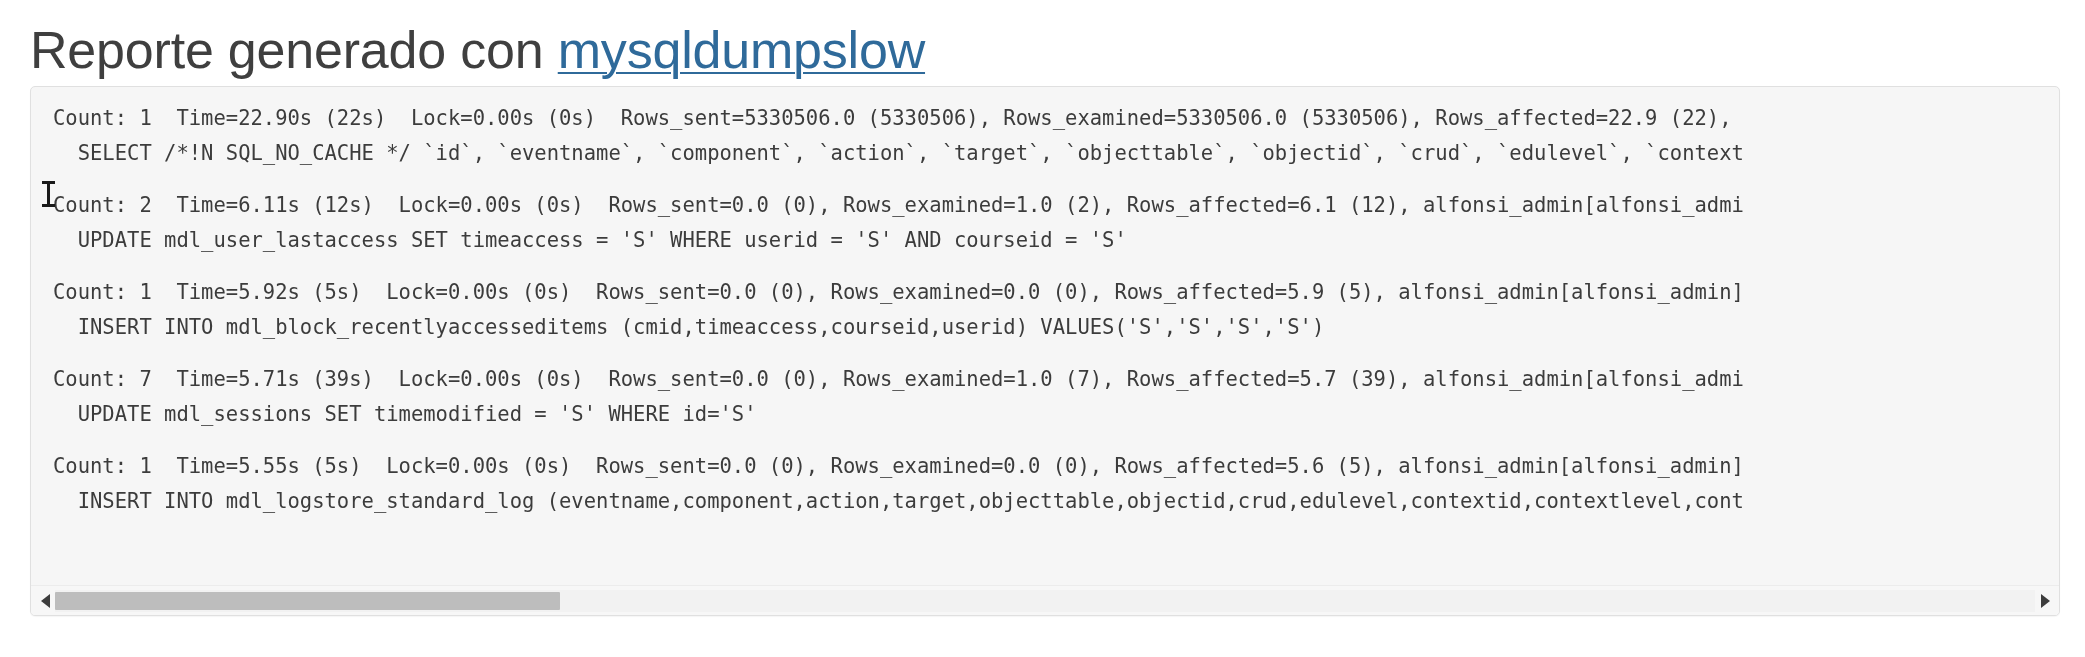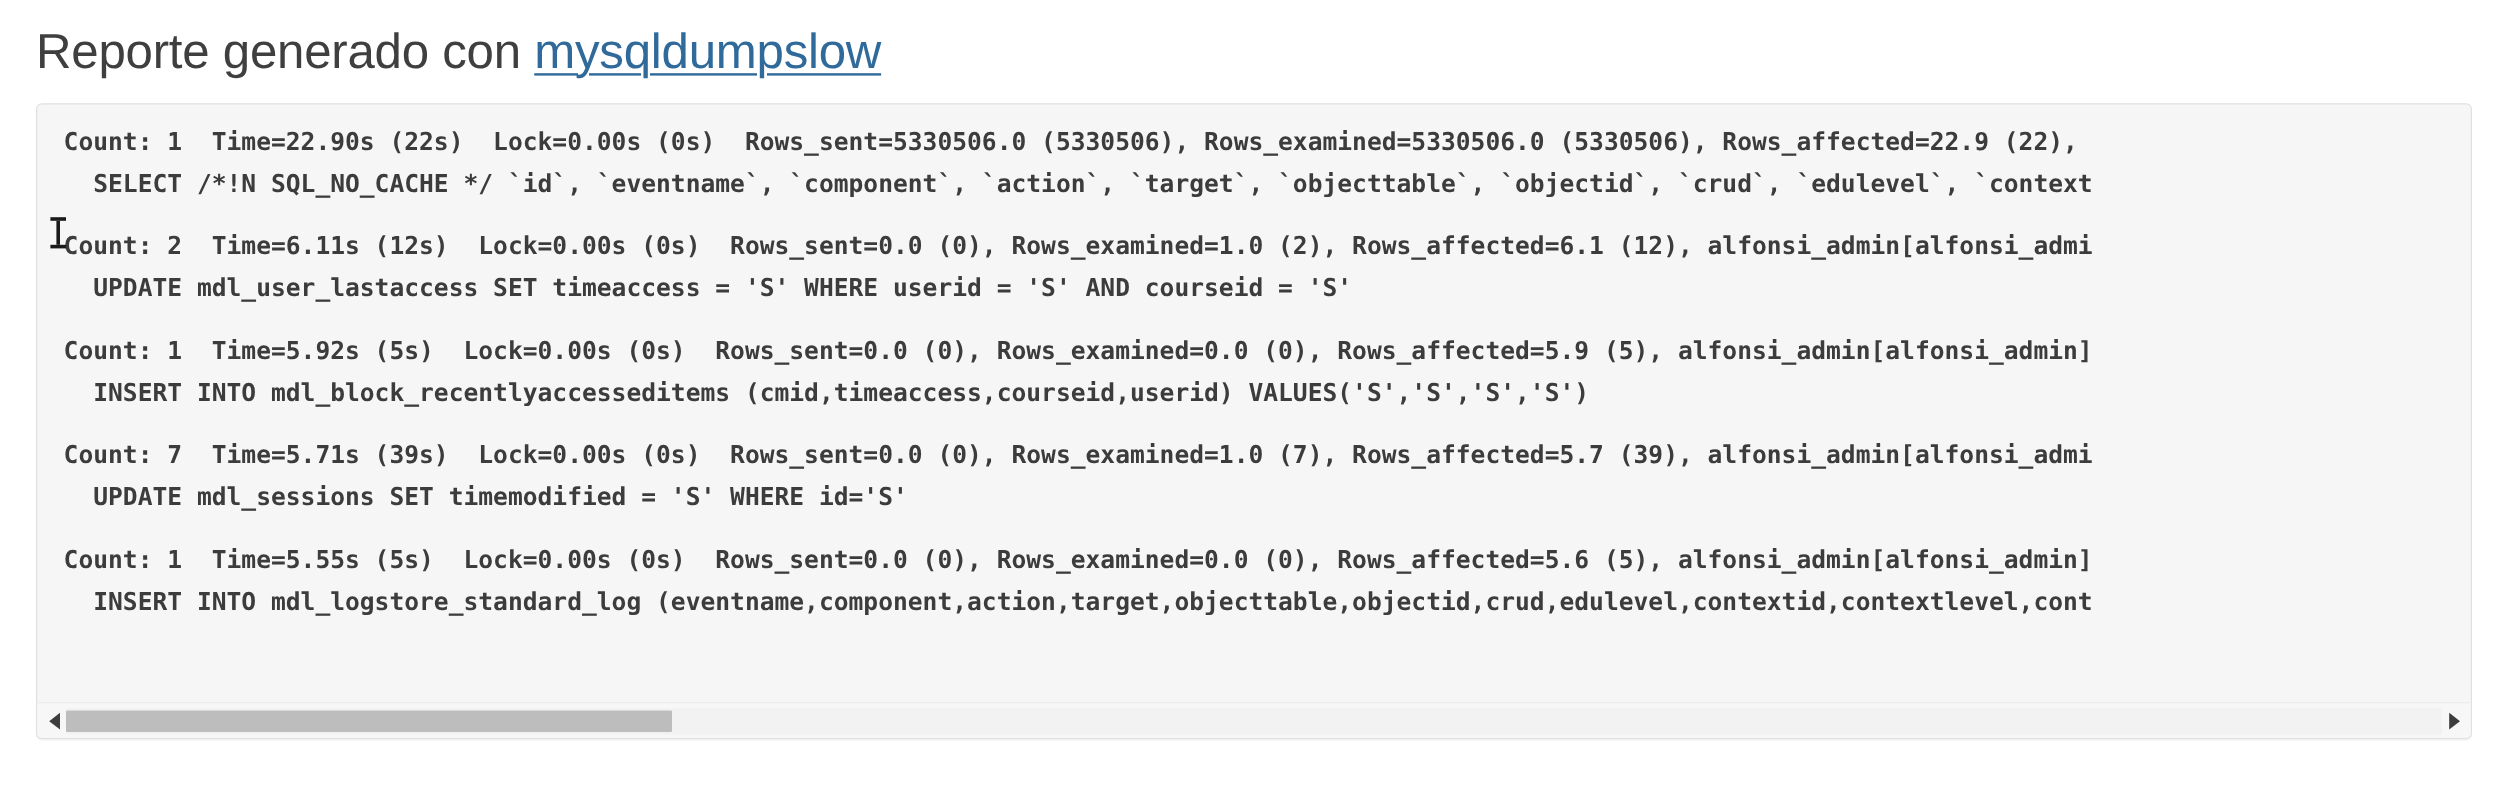--- a/index.html
+++ b/index.html
@@ -20,21 +20,21 @@
     width: 2085px;
     height: 657px;
     box-sizing: border-box;
     padding: 0;
   }
 
   
   .page-title {
     margin: 0;
     padding: 18px 0 0 30px;
-    font-size: 41px;
+    font-size: 52px;
     font-weight: 400;
     line-height: 1.25;
     color: #3a3a3a;
     letter-spacing: -0.2px;
     white-space: nowrap;
   }
   .page-title .title-text {
     color: #3f3f3f;
   }
   .title-link {
@@ -60,21 +60,20 @@
     overflow: hidden;
     display: flex;
     flex-direction: column;
   }
 
   .code-viewport {
     position: relative;
     flex: 1 1 auto;
     overflow: hidden;
     padding: 14px 0 0 0;
-    font-weight: bold;
   }
 
   .code-text {
     margin: 0;
     padding: 0 0 0 22px;
     font-family: "DejaVu Sans Mono", "Liberation Mono", monospace;
     font-size: 20.5px;
     line-height: 35px;
     color: #3c3c3c;
     white-space: pre;

